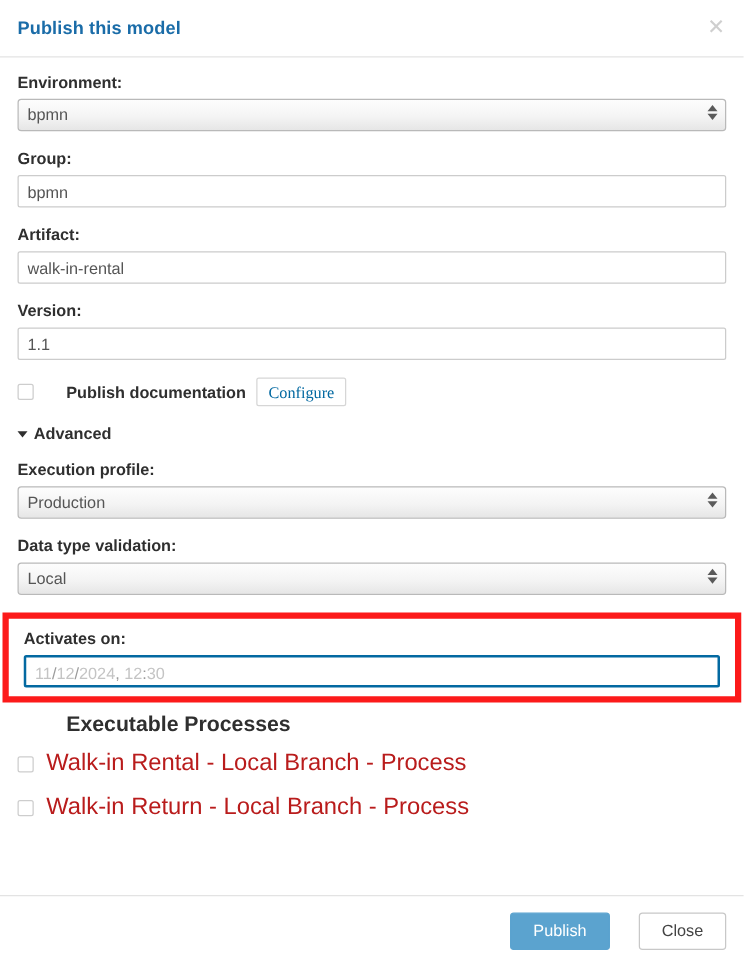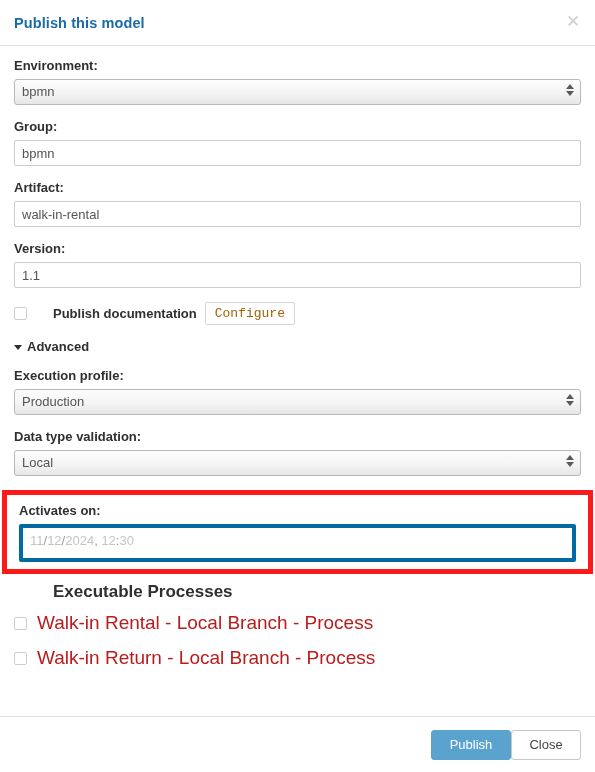--- a/index.html
+++ b/index.html
@@ -157,23 +157,23 @@
     flex: 0 0 auto;
     cursor: pointer;
   }
   .doc-row .doc-label {
     font-weight: bold;
     font-size: 13px;
     color: #2f2f2f;
     margin: 0 8px 0 26px;
   }
   .configure-btn {
-    font-family: Liberation Mono, monospace;
-    font-size: 13px;
-    color: #a16207;
+    font-family: Liberation Serif, serif;
+    font-size: 13px;
+    color: #0369a1;
     background: #ffffff;
     border: 1px solid #d6d6d6;
     border-radius: 2px;
     padding: 3px 9px;
     line-height: 15px;
     cursor: default;
   }
 
   
   .advanced-toggle {
@@ -207,23 +207,23 @@
     padding: 8px 12px 7px 12px;
     box-sizing: border-box;
   }
   .highlight-box .field-group {
     margin-bottom: 0;
   }
   .date-input {
     display: block;
     width: 100%;
     box-sizing: border-box;
-    height: 38px;
+    height: 26px;
     padding: 2px 7px;
-    border: 4px solid #0369a1;
+    border: 2px solid #0369a1;
     border-radius: 2px;
     background: #ffffff;
     font-size: 13px;
     line-height: 21px;
     color: #c4c4c4;
     white-space: nowrap;
     overflow: hidden;
     cursor: text;
   }
   .date-input .sep {
@@ -252,21 +252,21 @@
   
   .modal-footer {
     flex: 0 0 auto;
     height: 56px;
     box-sizing: border-box;
     border-top: 1px solid #e3e3e3;
     padding: 13px 14px 0 6px;
     display: flex;
     justify-content: flex-end;
     align-items: flex-start;
-    gap: 0;
+    gap: 23px;
   }
   .btn {
     font-family: "Liberation Sans", sans-serif;
     font-size: 13px;
     border-radius: 3px;
     padding: 6px 16px;
     line-height: 16px;
     cursor: pointer;
   }
   .btn-primary {

